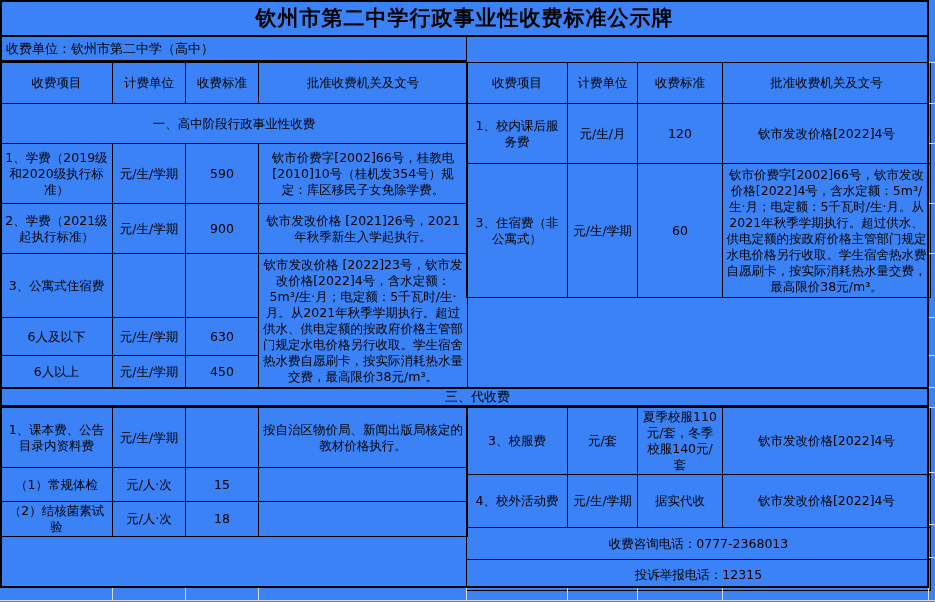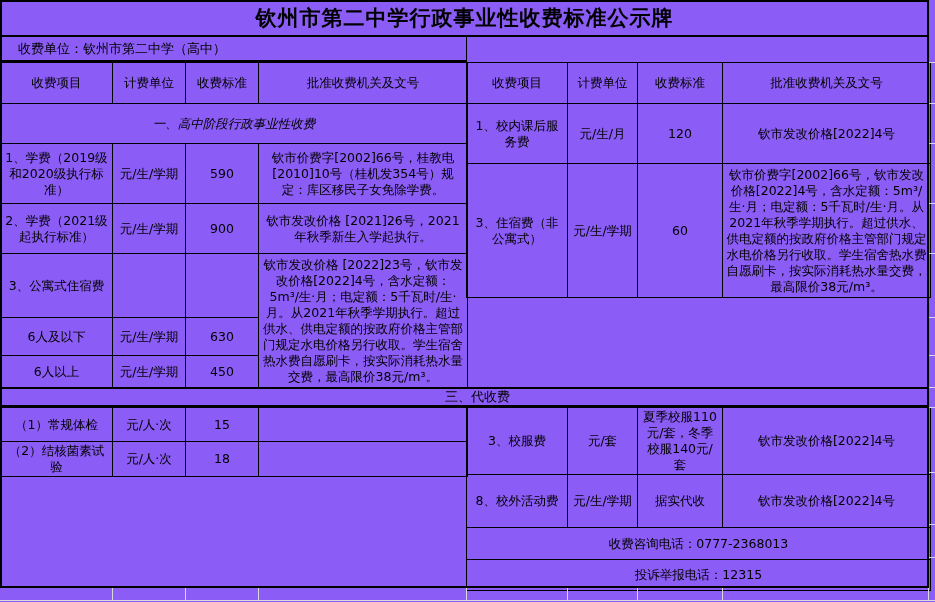--- a/index.html
+++ b/index.html
@@ -1,42 +1,42 @@
 <!DOCTYPE html>
 <html><head>
 <meta charset="utf-8">
 <style>
   html,body{margin:0;padding:0;background:#fff;}
   .sheet{
-    position:relative;width:935px;height:602px;background:#8b5cf6;overflow:hidden;
+    position:relative;width:935px;height:602px;background:#3b82f6;overflow:hidden;
     font-family:"DejaVu Sans","Liberation Sans",sans-serif;color:#000;
   }
   .frame{position:absolute;left:0;top:0;width:929px;height:588px;border:2px solid #000;box-sizing:border-box;pointer-events:none;z-index:40;}
   .title{
     position:absolute;left:0;top:0;width:929px;height:37px;box-sizing:border-box;
     border-bottom:2px solid #000;display:flex;align-items:center;justify-content:center;
     font-size:21px;font-weight:bold;letter-spacing:1px;
   }
   .unit{
     position:absolute;top:37px;height:25px;box-sizing:border-box;border-bottom:2px solid #000;
     display:flex;align-items:center;font-size:13px;
   }
-  .unit-left{left:0;width:467px;padding-left:18px;border-right:1px solid #000;}
+  .unit-left{left:0;width:467px;padding-left:6px;border-right:1px solid #000;}
   .unit-right{left:466px;width:463px;padding-left:9px;}
   table.tbl{position:absolute;border-collapse:collapse;table-layout:fixed;}
   table.tbl td{
     border:1px solid #000;box-sizing:border-box;overflow:hidden;
     font-size:12.5px;line-height:16px;text-align:center;vertical-align:middle;padding:1px 3px;
   }
   .left-top{left:0;top:62px;width:467px;}
   .right-top{left:466px;top:62px;width:464px;}
   .left-bottom{left:0;top:407px;width:467px;}
   .right-bottom{left:466px;top:407px;width:464px;}
   td.hdr{font-size:13px;}
-  td.section{font-size:13px;font-style:italic;}
+  td.section{font-size:13px;}
   td.doc{font-size:12px;line-height:15px;text-align:left;padding:2px 5px;}
   td.doc-c{font-size:12px;text-align:center;}
   td.ta-l{text-align:left;padding-left:6px;}
   .section3{
     position:absolute;left:0;top:387px;width:929px;height:20px;box-sizing:border-box;
     border-top:2px solid #000;border-bottom:2px solid #000;
     display:flex;align-items:center;justify-content:center;font-size:13px;padding-left:26px;
   }
   .vstub{position:absolute;top:588px;width:1px;height:12px;background:#d9d9d9;}
   .hgrid{position:absolute;left:0;top:600px;width:935px;height:1px;background:#d9d9d9;}
@@ -131,20 +131,26 @@
   <div class="section3">三、代收费</div>
 
   <table class="tbl left-bottom">
     <colgroup>
         <col style="width:112px">
         <col style="width:73px">
         <col style="width:73px">
         <col style="width:209px">
       </colgroup>
     <tbody>
+        <tr style="height:60px">
+      <td>1、课本费、公告目录内资料费</td>
+      <td>元/生/学期</td>
+      <td></td>
+      <td class="doc">按自治区物价局、新闻出版局核定的教材价格执行。</td>
+    </tr>
     <tr style="height:34px">
       <td>（1）常规体检</td>
       <td>元/人·次</td>
       <td>15</td>
       <td class="doc"></td>
     </tr>
     <tr style="height:31px">
       <td>（2）结核菌素试验</td>
       <td>元/人·次</td>
       <td>18</td>
@@ -161,21 +167,21 @@
         <col style="width:208px">
       </colgroup>
     <tbody>
         <tr style="height:65px">
       <td class="ta-l">3、校服费</td>
       <td class="ta-l">元/套</td>
       <td class="doc">夏季校服110元/套，冬季校服140元/套</td>
       <td class="doc">钦市发改价格[2022]4号</td>
     </tr>
     <tr style="height:53px">
-      <td class="ta-l">8、校外活动费</td>
+      <td class="ta-l">4、校外活动费</td>
       <td>元/生/学期</td>
       <td class="ta-l">据实代收</td>
       <td class="doc">钦市发改价格[2022]4号</td>
     </tr>
     <tr style="height:32px">
       <td colspan="4">收费咨询电话：0777-2368013</td>
     </tr>
     <tr style="height:31px">
       <td colspan="4">投诉举报电话：12315</td>
     </tr>

